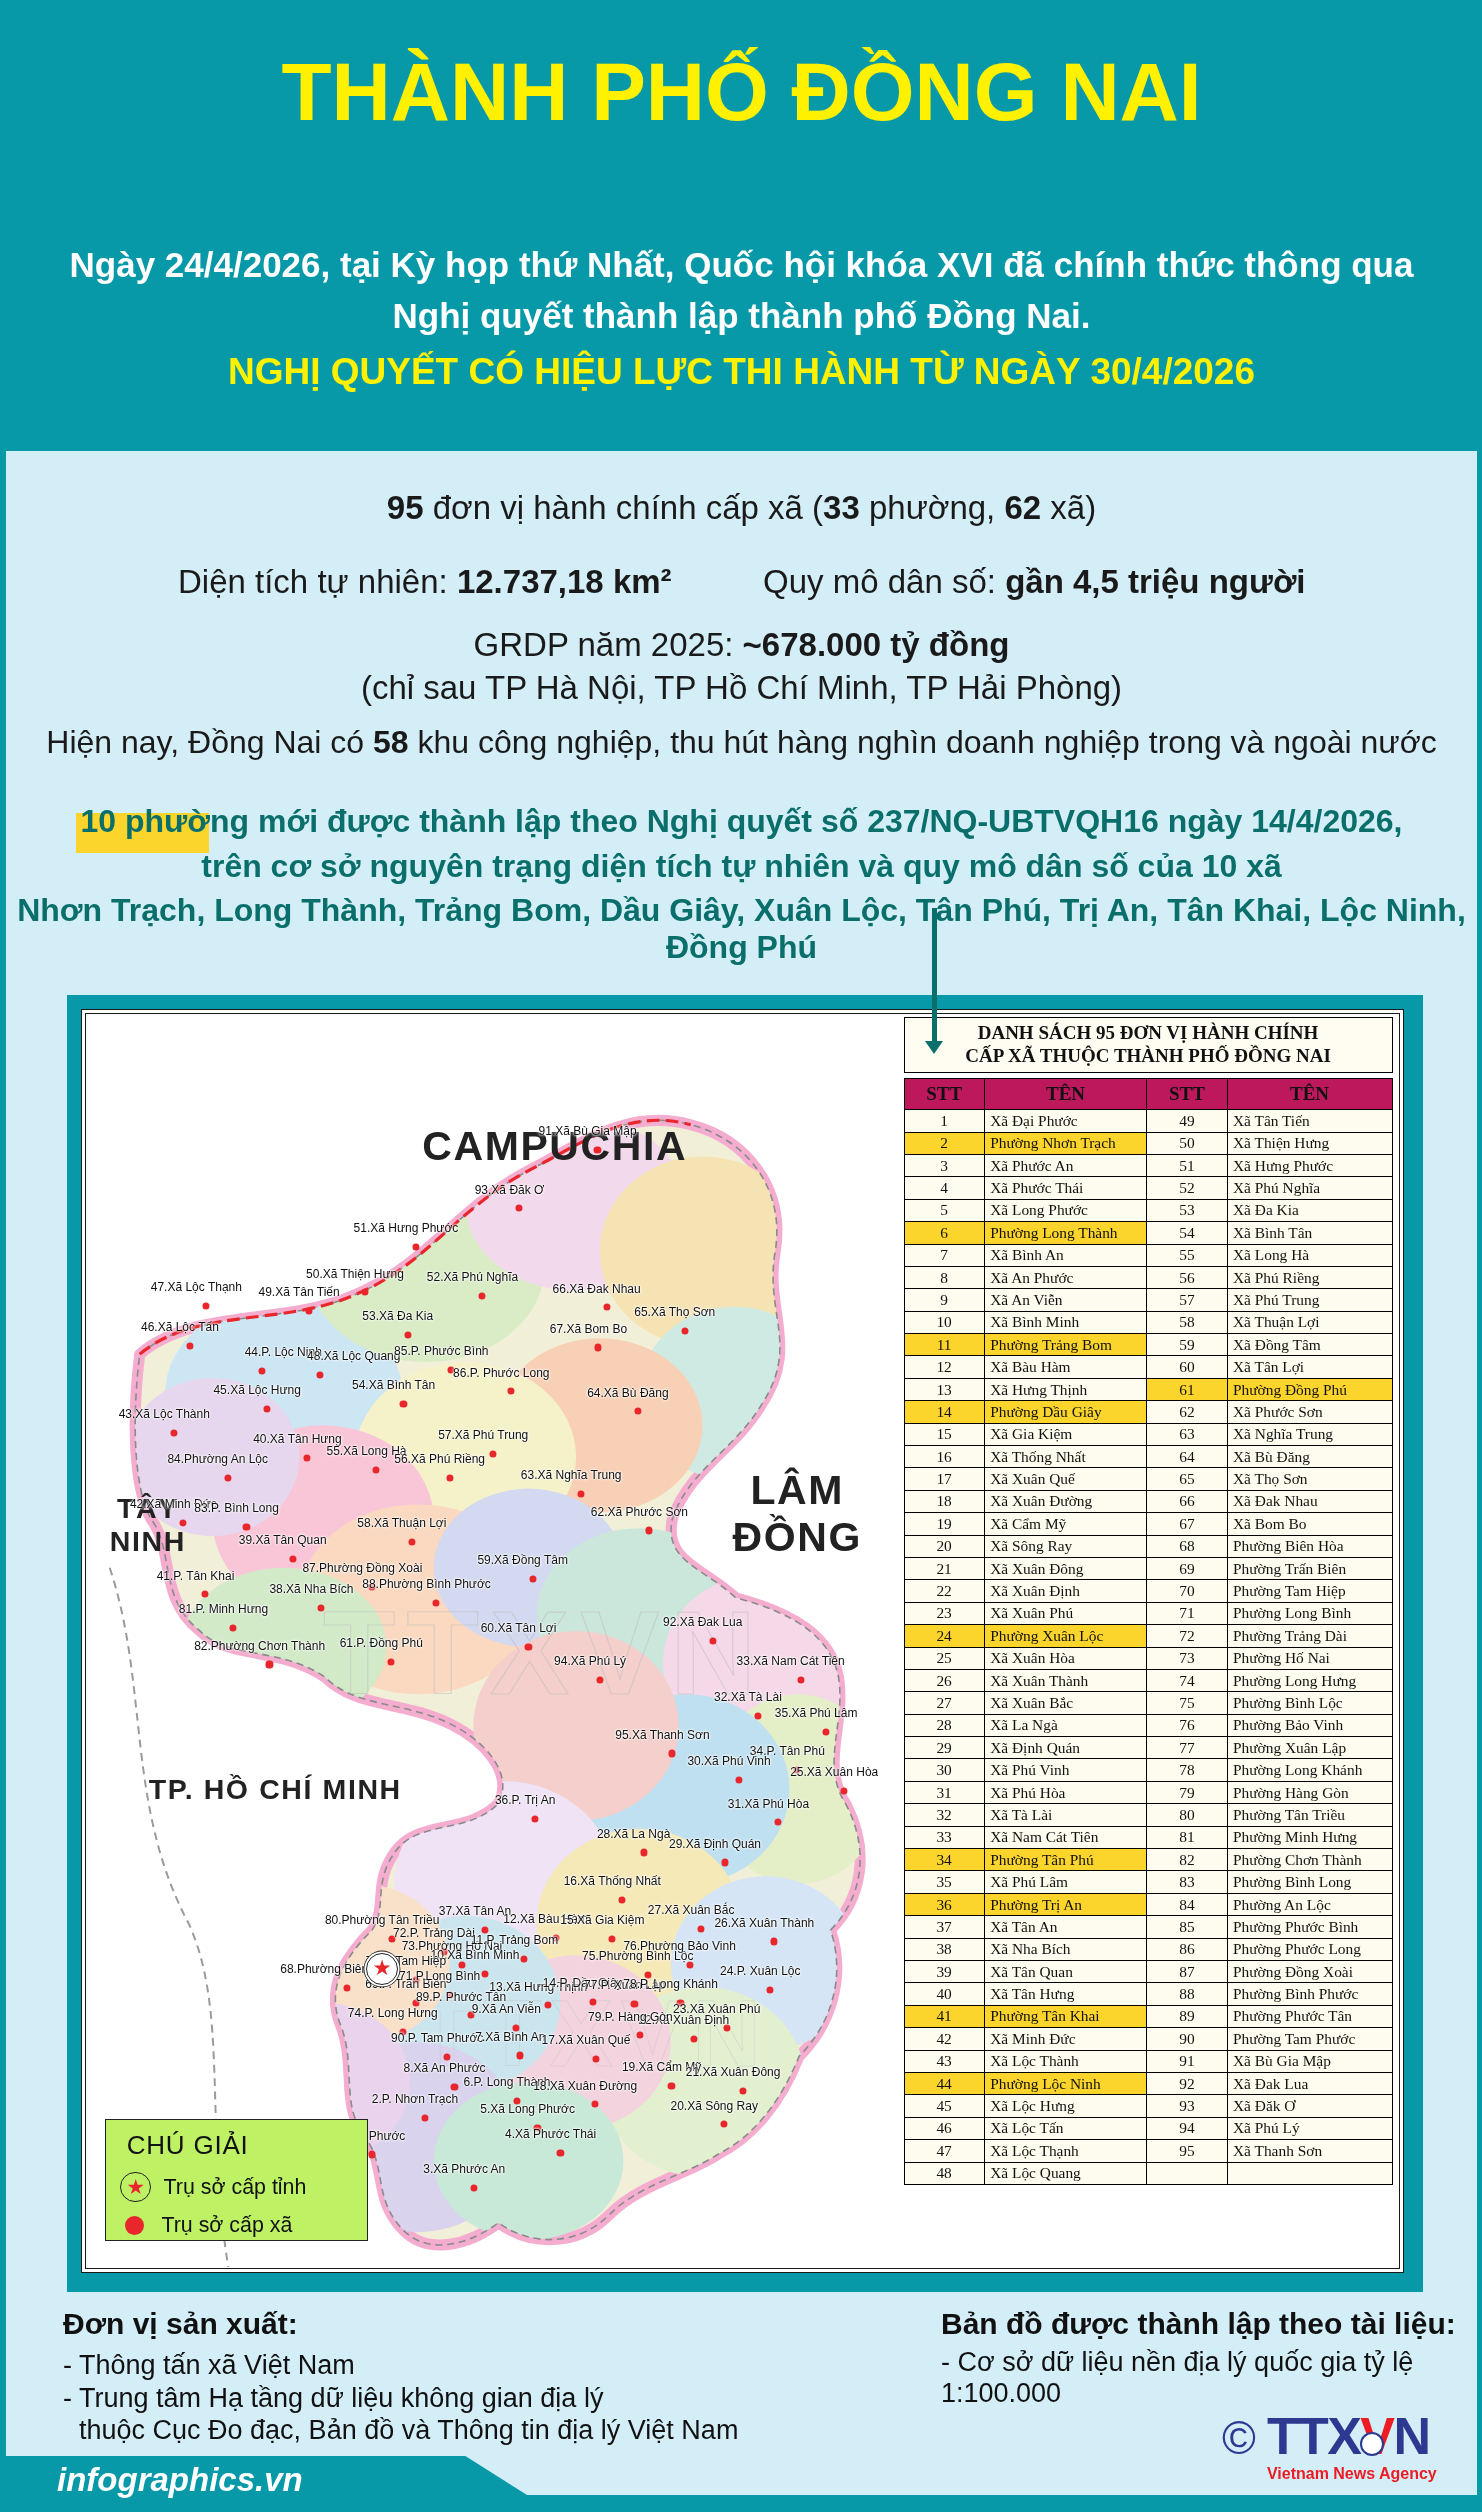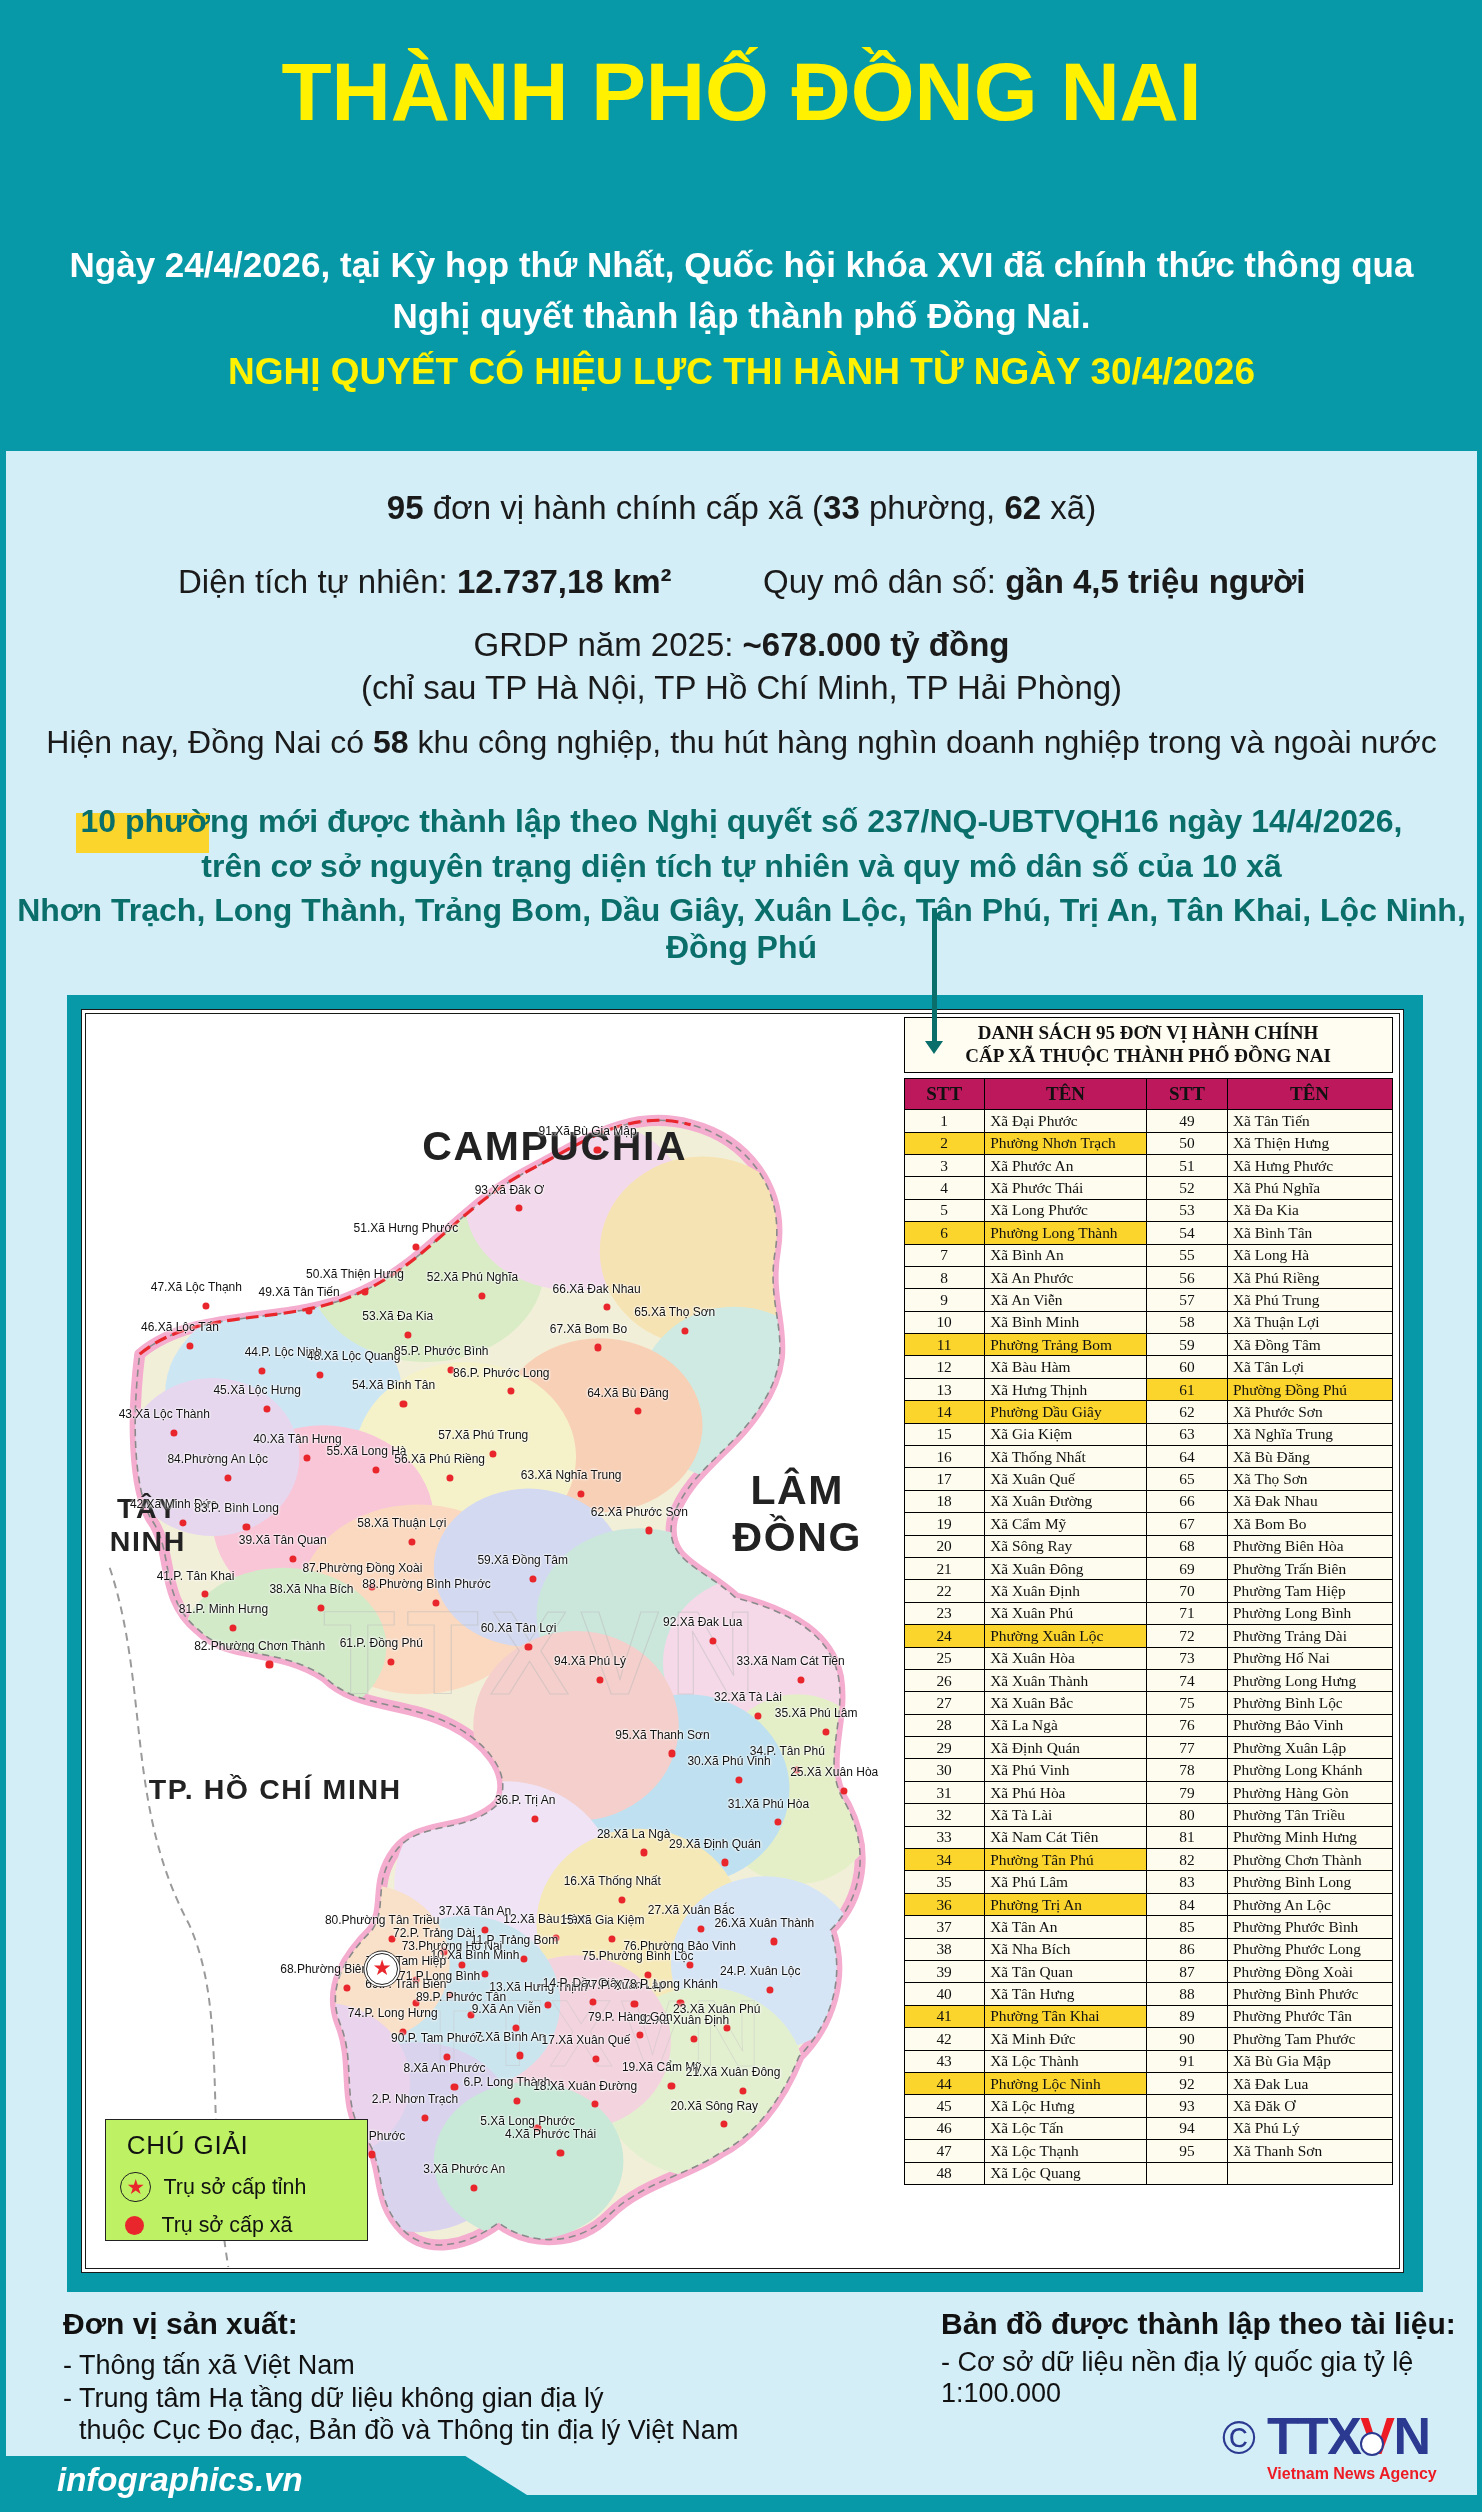--- a/index.html
+++ b/index.html
@@ -365,21 +365,21 @@
             <div class="mlabel" style="left: 43.6%; top: 84.1%;">8.Xã An Phước</div>
             <div class="mdot" style="left: 44.8%; top: 85.6%;"></div>
             <div class="mlabel" style="left: 51.2%; top: 85.2%;">6.P. Long Thành</div>
             <div class="mdot" style="left: 52.4%; top: 86.7%;"></div>
             <div class="mlabel" style="left: 60.7%; top: 85.5%;">18.Xã Xuân Đường</div>
             <div class="mdot" style="left: 61.9%; top: 87%;"></div>
             <div class="mlabel" style="left: 76.4%; top: 87.1%;">20.Xã Sông Ray</div>
             <div class="mdot" style="left: 77.6%; top: 88.6%;"></div>
             <div class="mlabel" style="left: 40%; top: 86.6%;">2.P. Nhơn Trạch</div>
             <div class="mdot" style="left: 41.2%; top: 88.1%;"></div>
-            <div class="mlabel" style="left: 53.7%; top: 87.4%; margin-top: 12px;">5.Xã Long Phước</div>
+            <div class="mlabel" style="left: 53.7%; top: 87.4%;">5.Xã Long Phước</div>
             <div class="mdot" style="left: 54.9%; top: 88.9%;"></div>
             <div class="mlabel" style="left: 33.6%; top: 89.5%;">1.Xã Đại Phước</div>
             <div class="mdot" style="left: 34.8%; top: 91%;"></div>
             <div class="mlabel" style="left: 56.5%; top: 89.4%;">4.Xã Phước Thái</div>
             <div class="mdot" style="left: 57.7%; top: 90.9%;"></div>
             <div class="mlabel" style="left: 46%; top: 92.2%;">3.Xã Phước An</div>
             <div class="mdot" style="left: 47.2%; top: 93.7%;"></div>
           </div>
 
         <div class="mstar" id="map-star" style="left: 36%; top: 76.2%;">★</div>

